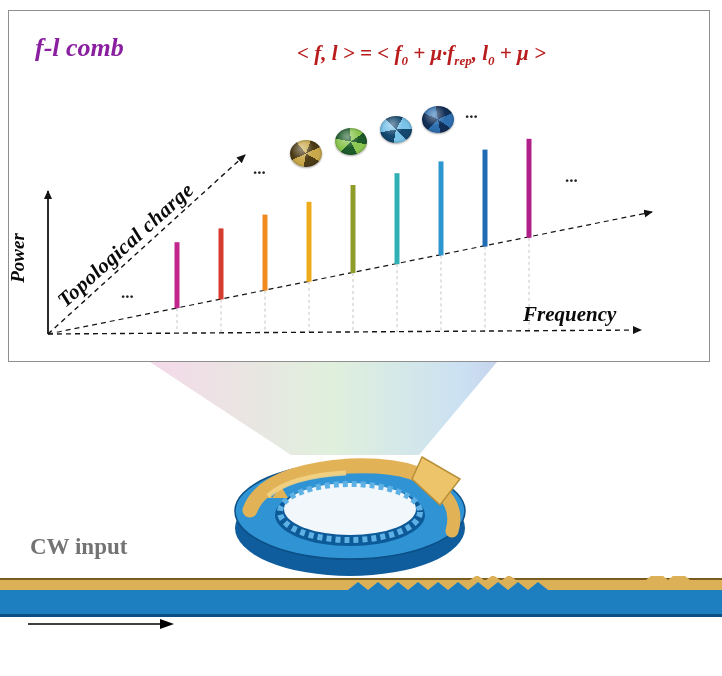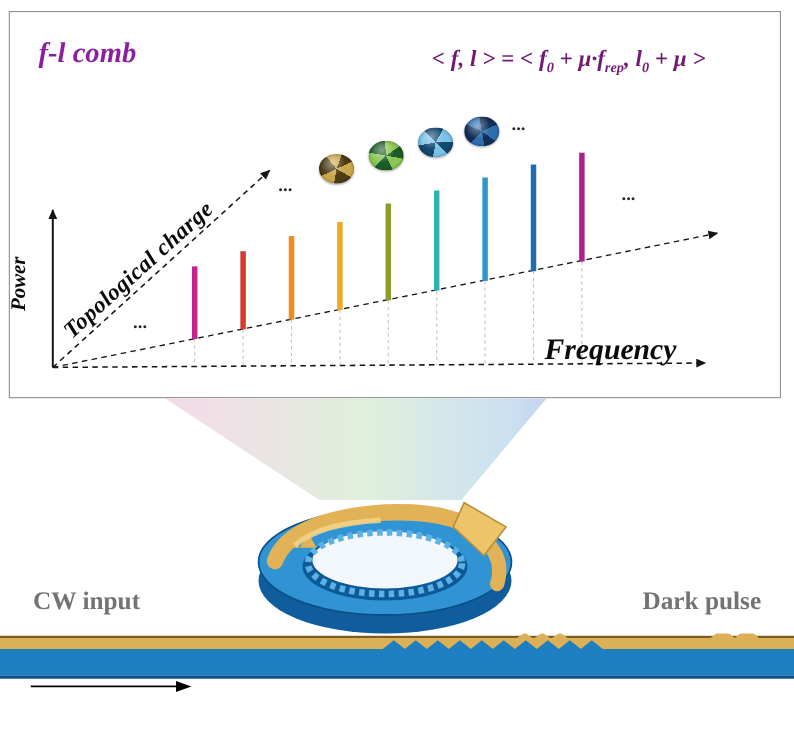--- a/index.html
+++ b/index.html
@@ -4,26 +4,26 @@
 <style>
   *{box-sizing:border-box;margin:0;padding:0}
   html,body{width:722px;height:676px}
   body{background:#fff;font-family:"Liberation Sans",sans-serif;position:relative;overflow:hidden}
   .stage{position:absolute;left:0;top:0;width:688px;height:676px;background:#fff}
 
   
   .panel{position:absolute;left:8px;top:10px;width:702px;height:352px;border:1px solid #8f8f8f;background:#fff;z-index:1}
   .axes{position:absolute;left:0;top:0;width:700px;height:350px;overflow:visible}
   .title{position:absolute;left:26px;top:22px;font:italic 700 26px "Liberation Serif",serif;color:var(--c-title,#8a1fa0)}
-  .formula{position:absolute;left:310px;top:30px;width:396px;text-align:center;white-space:nowrap;
-           font:italic 700 21px "Liberation Serif",serif;color:#701a75}
+  .formula{position:absolute;left:288px;top:30px;width:396px;white-space:nowrap;
+           font:italic 700 21px "Liberation Serif",serif;color:#b91c1c}
   .formula sub{font-size:13px}
   .axis-label{position:absolute;font:italic 700 20px "Liberation Serif",serif;color:#0a0a0a;white-space:nowrap}
   .ylabel{left:-16px;top:236px;transform:rotate(-90deg);font-size:19px}
-  .xlabel{left:486px;top:291px;font-size:27px}
+  .xlabel{left:514px;top:291px;font-size:21px}
   .zlabel{left:52px;top:280px;transform:rotate(-42deg);transform-origin:0 50%;font-size:21px;letter-spacing:.5px}
   .dots{position:absolute;font:700 17px "Liberation Serif",serif;color:#222}
   .d1{left:112px;top:272px}.d2{left:244px;top:148px}.d3{left:456px;top:92px}.d4{left:556px;top:156px}
   .gridline{stroke:#c4c4c4;stroke-width:1;stroke-dasharray:3 3}
   .vortex{position:absolute;width:32px;height:27px;border-radius:50%;
           box-shadow:0 1px 2px rgba(0,0,0,.35), inset 0 0 3px rgba(0,0,0,.45)}
 
   
   .cone{position:absolute;left:0;top:362px;width:722px;height:93px;z-index:1;opacity:.8;
         background:linear-gradient(90deg,var(--c-cone_left,#e06aab) 0%,#f2cfe4 20%,var(--c-cone_mid,#d8ecd4) 46%,#bed9ef 64%,var(--c-cone_right,#8f5cc0) 100%);
@@ -116,20 +116,19 @@
     <rect x="0" y="2" width="722" height="2" fill="#7a5c20"></rect>
     <rect x="0" y="4" width="722" height="10" fill="#dcb057"></rect>
     <rect x="0" y="14" width="722" height="24" fill="#1e7fc0"></rect>
     <rect x="0" y="38" width="722" height="3" fill="#0c4f85"></rect>
     <path d="M348,14 l10,-8 l10,8 z M368,14 l10,-8 l10,8 z M388,14 l10,-8 l10,8 z M408,14 l10,-8 l10,8 z M428,14 l10,-8 l10,8 z M448,14 l10,-8 l10,8 z M468,14 l10,-8 l10,8 z M488,14 l10,-8 l10,8 z M508,14 l10,-8 l10,8 z M528,14 l10,-8 l10,8 z" fill="#1e7fc0"></path>
     <path d="M470,4 l7,-5 l7,5 z M486,4 l7,-5 l7,5 z M502,4 l7,-5 l7,5 z" fill="#dcb057"></path>
     <path d="M646,4 l11,-9 l11,9 z M668,4 l11,-9 l11,9 z" fill="#dcb057"></path>
   </svg>
 
   <div class="cw">CW input</div>
-  <div class="dp">Dark pulse</div>
 
   <svg class="parrow" width="152" height="16" viewBox="0 0 152 16">
     <line x1="2" y1="8" x2="134" y2="8" stroke="#000" stroke-width="1.6"></line>
     <path d="M134,3 L148,8 L134,13 Z" fill="#000"></path>
   </svg>
 
 </div>
 
 </body></html>

